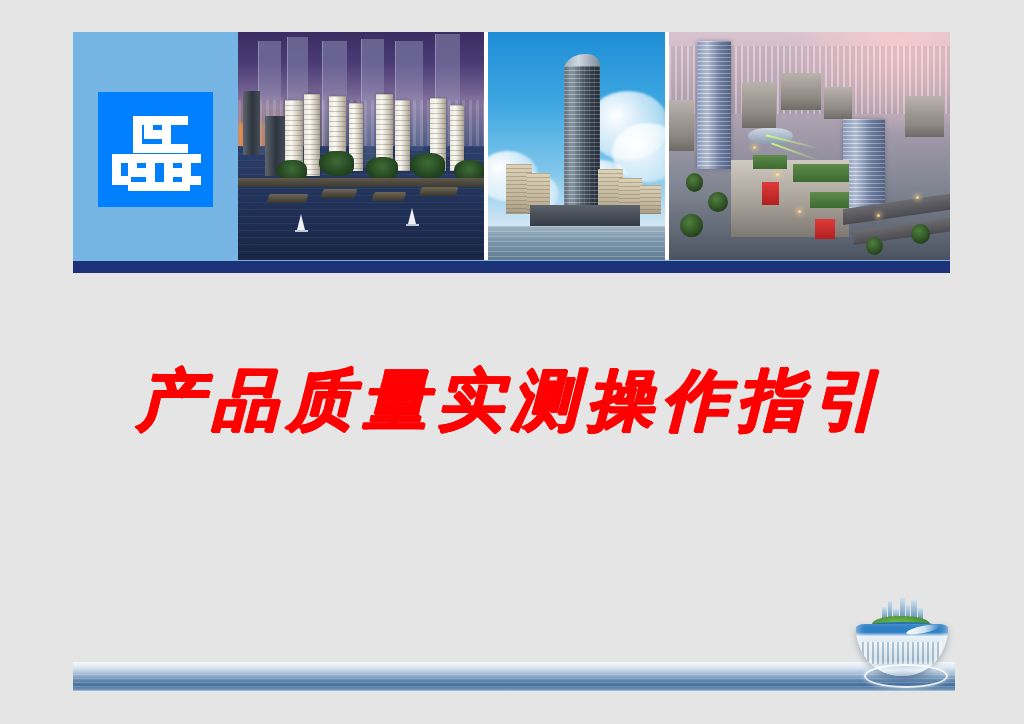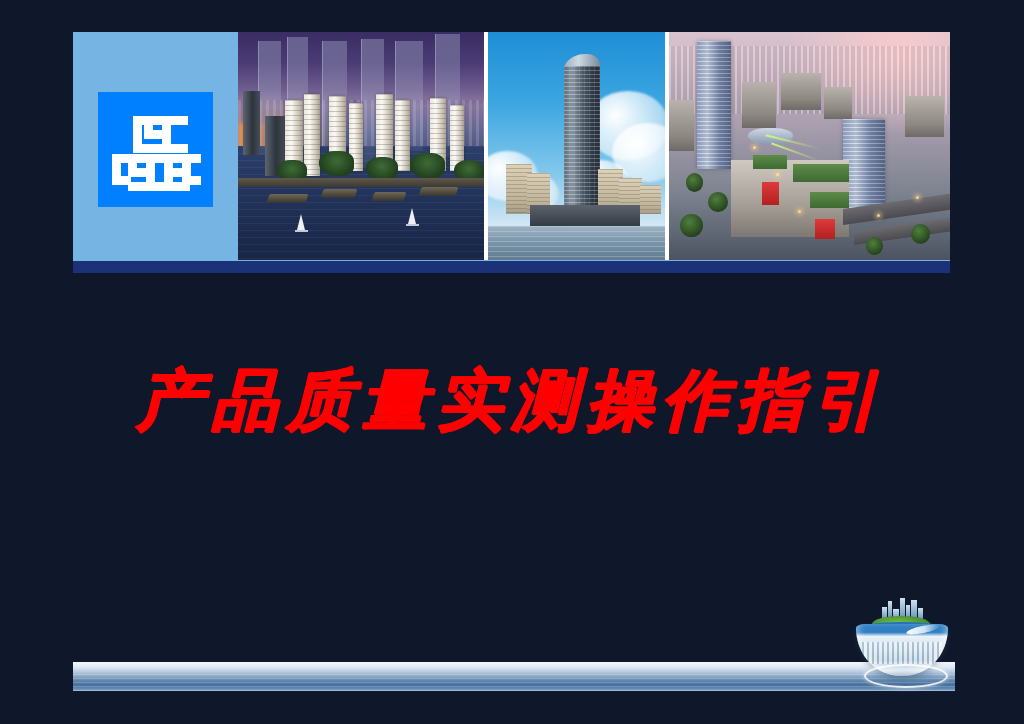--- a/index.html
+++ b/index.html
@@ -14,21 +14,21 @@
     position: relative;
     overflow: hidden;
     font-family: "Liberation Sans", sans-serif;
   }
 
   #slide {
     position: absolute;
     left: 0; top: 0;
     width: 1024px;
     height: 724px;
-    background: #0f172a;
+    background: #e5e5e5;
   }
 
   
   .banner {
     position: absolute;
     left: 73px;
     top: 32px;
     width: 877px;
     height: 241px;
     background: #76b5e3;

